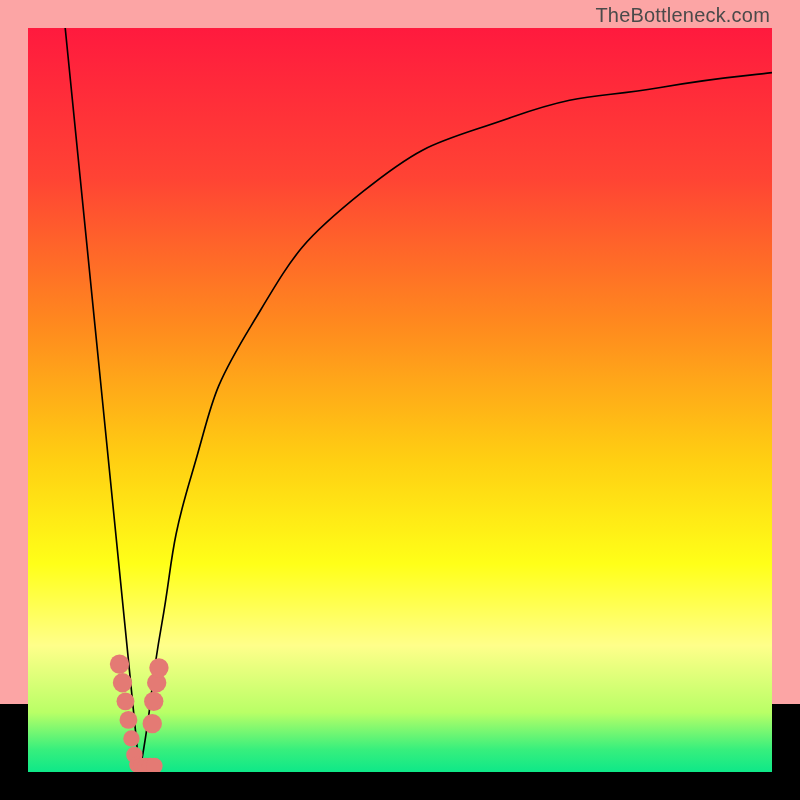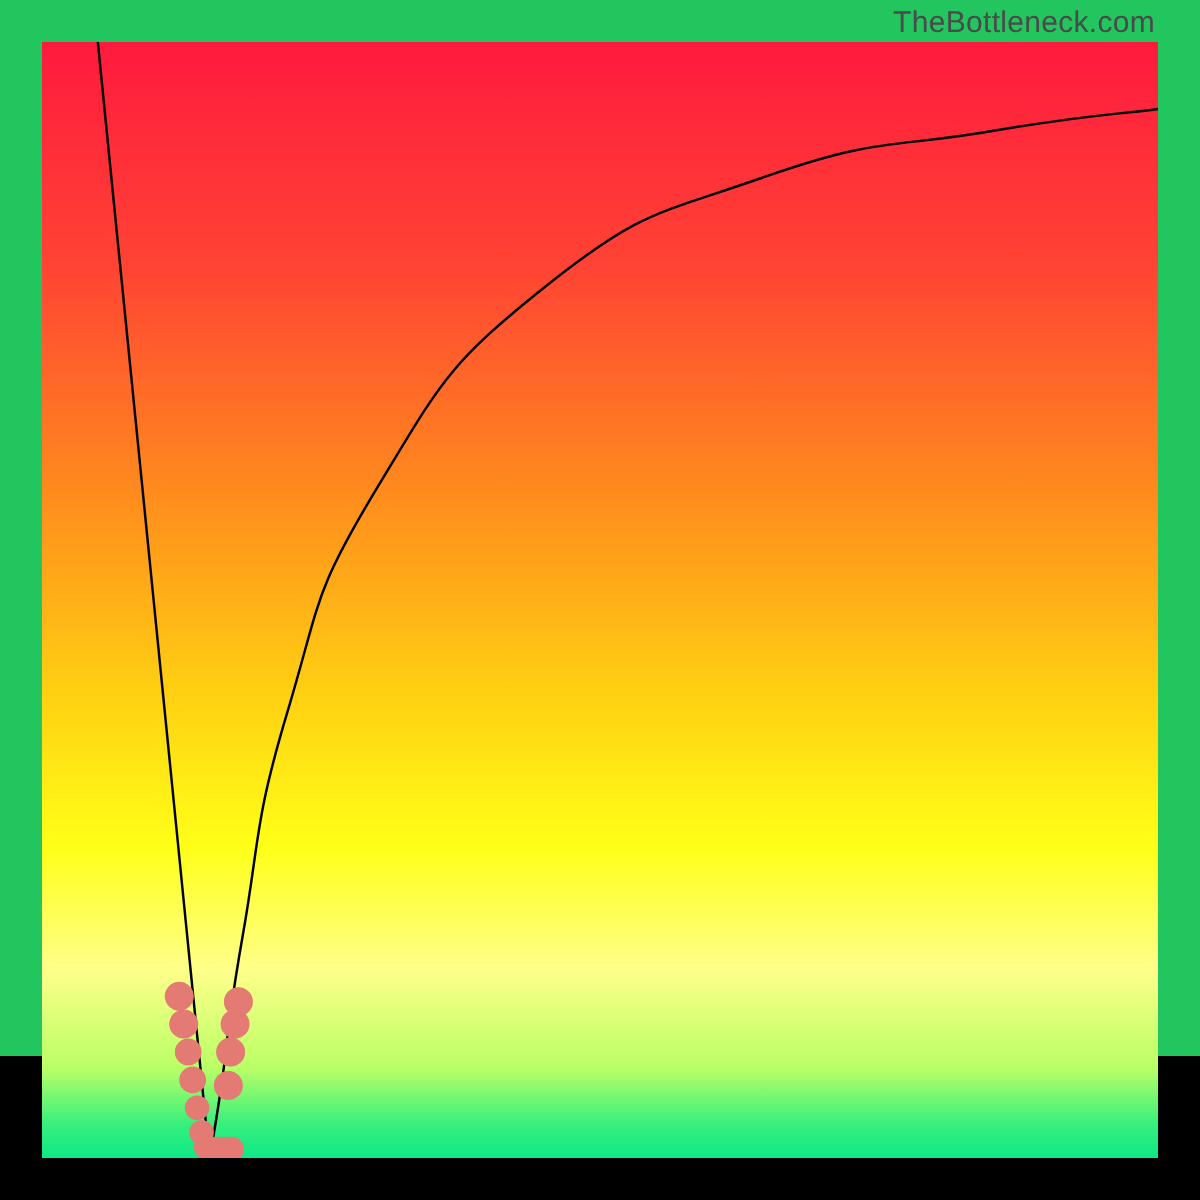--- a/index.html
+++ b/index.html
@@ -8,21 +8,21 @@
     width: 800px;
     height: 800px;
     overflow: hidden;
     background: #000;
     font-family: Arial, Helvetica, sans-serif;
   }
   .frame {
     position: relative;
     width: 800px;
     height: 704px;
-    background: #22c55e;
+    background: #fca5a5;
   }
   .inner {
     position: absolute;
     left: 28px;
     top: 28px;
     width: 744px;
     height: 744px;
     overflow: hidden;
   }
   .gradient-bg {

